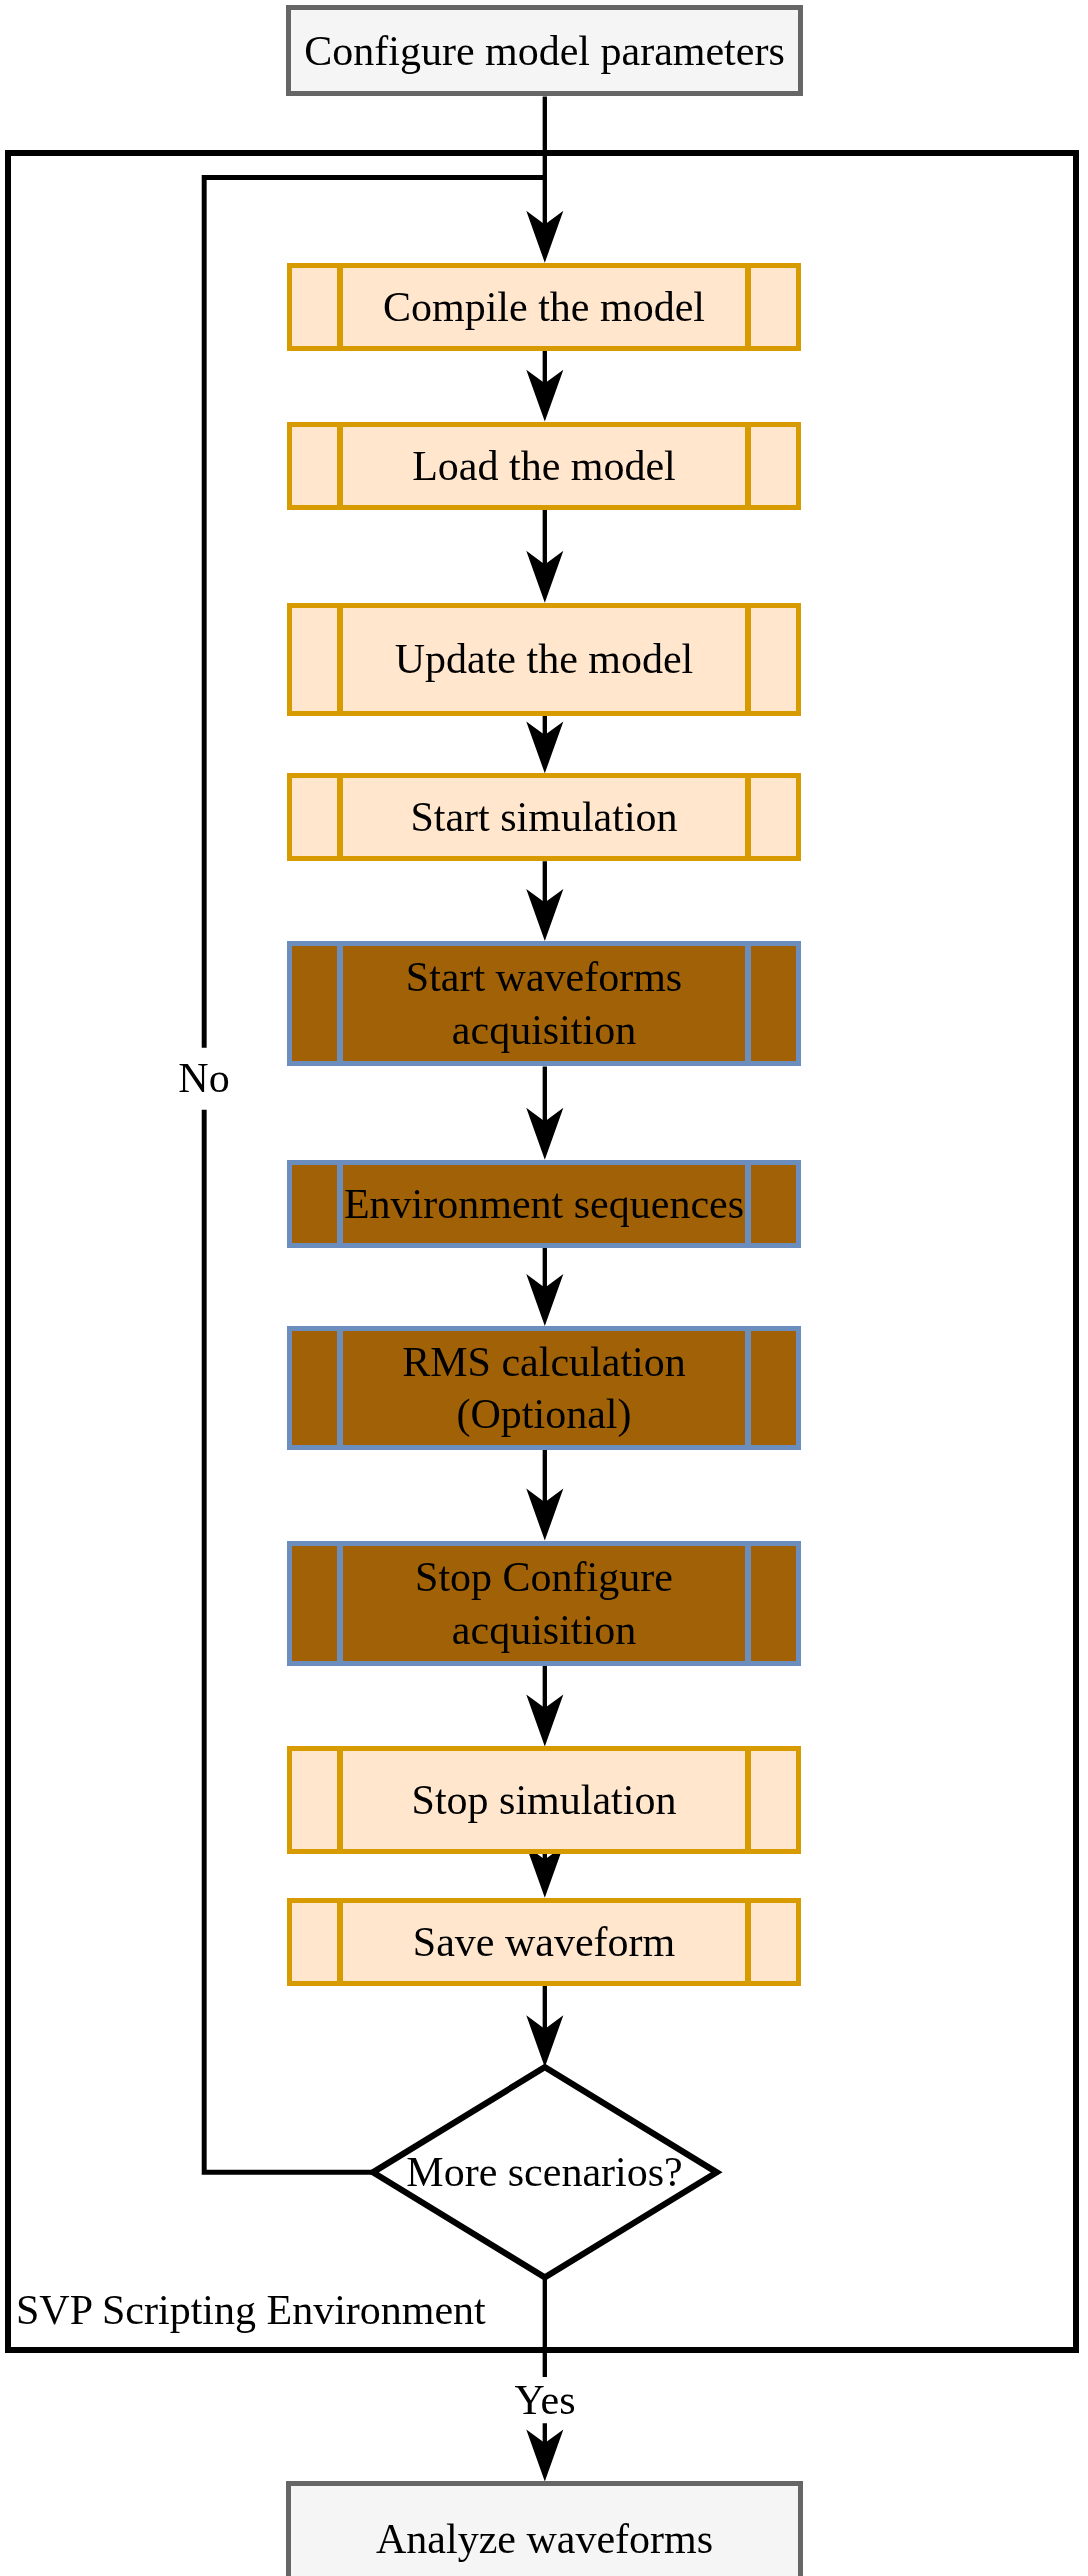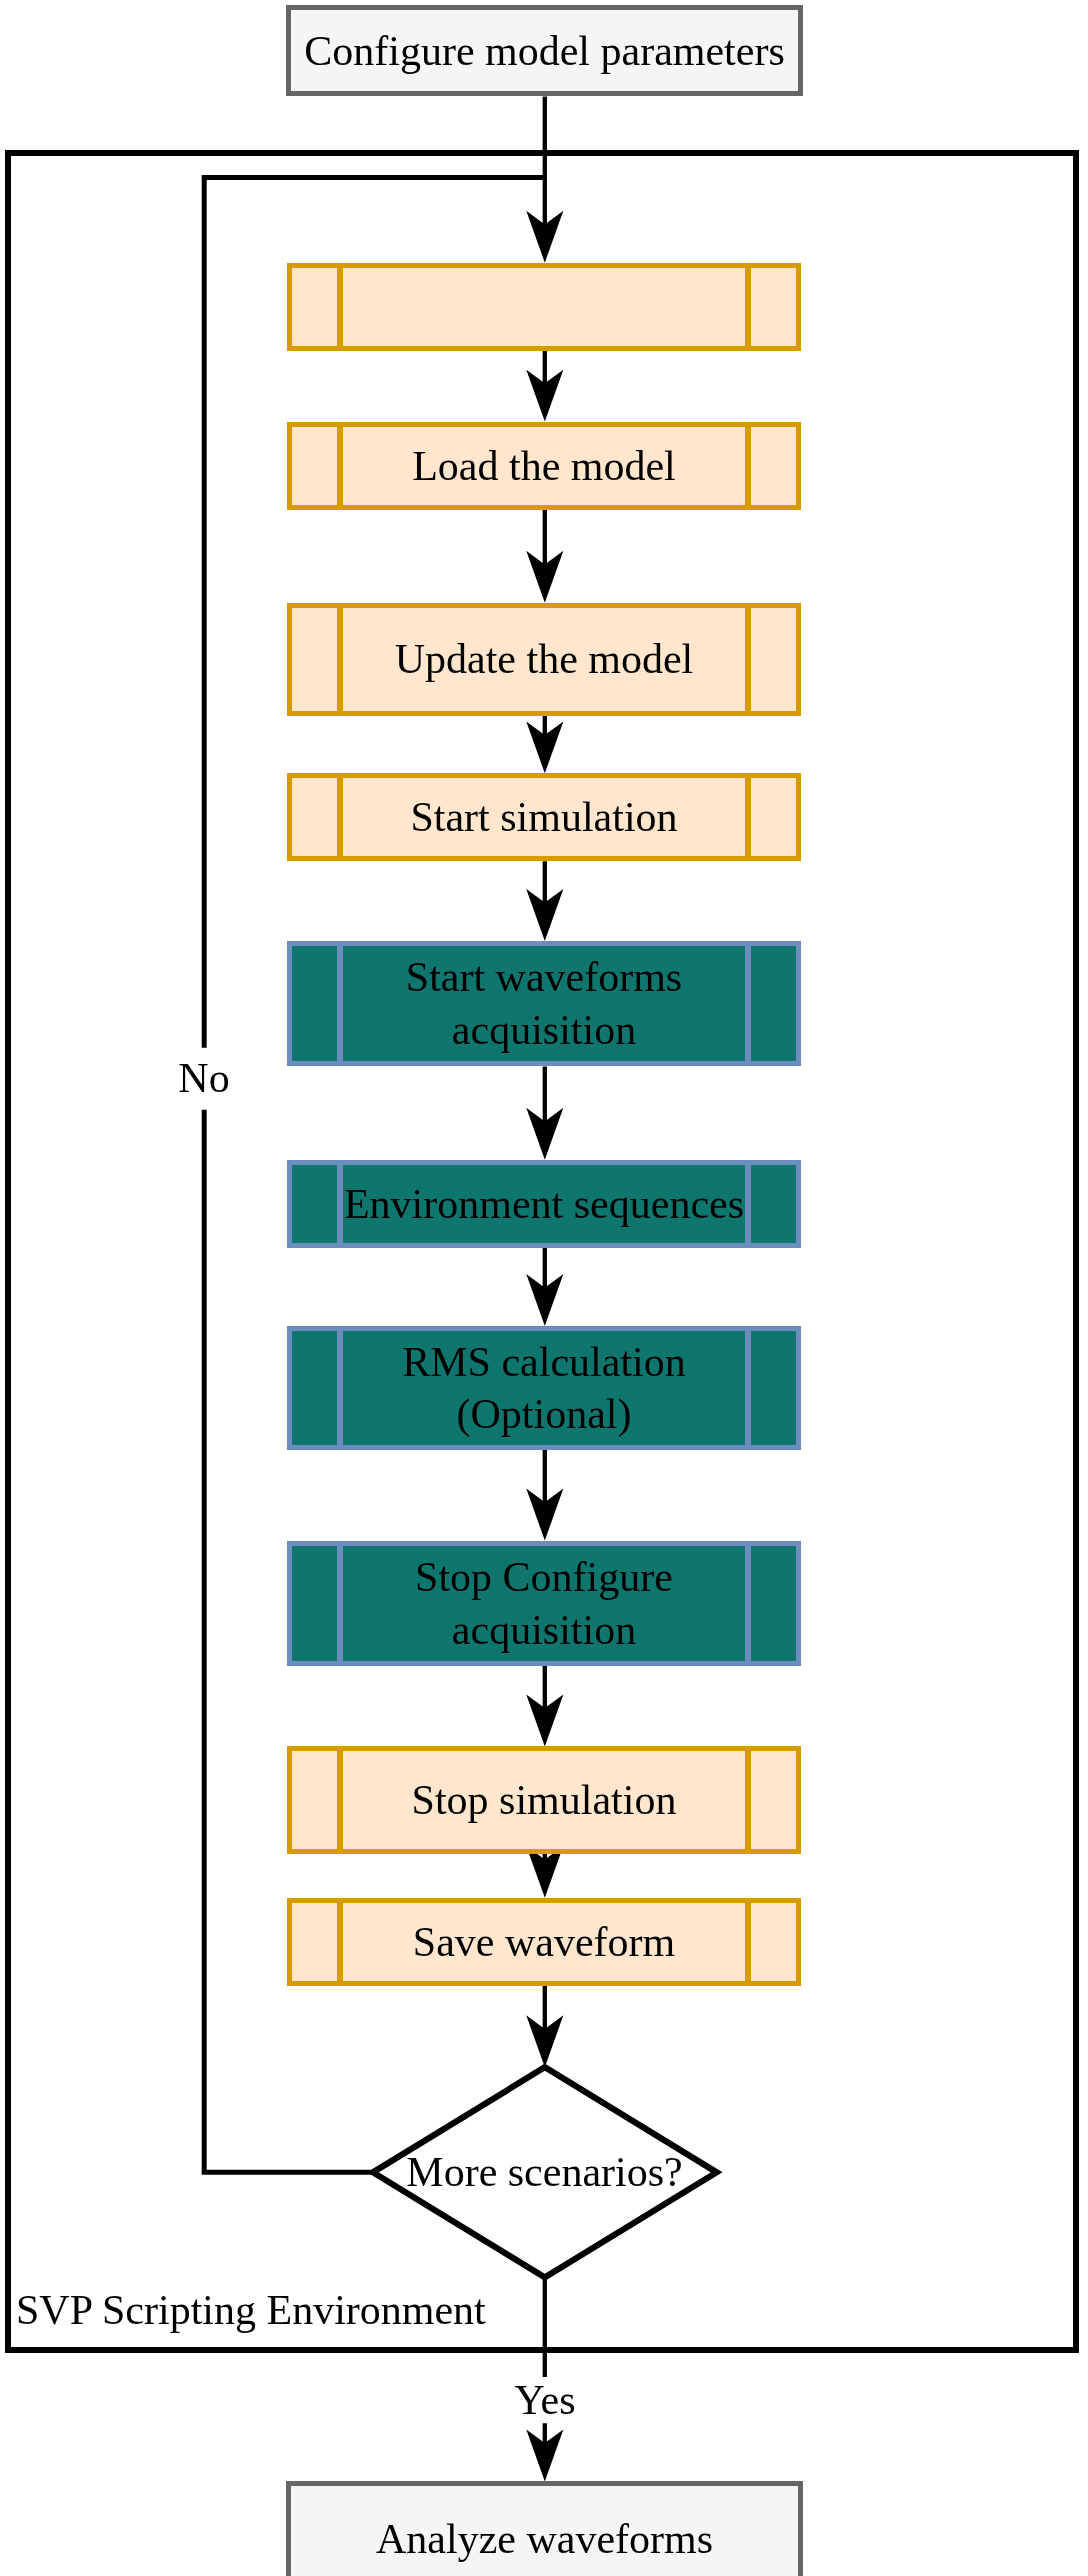--- a/index.html
+++ b/index.html
@@ -26,21 +26,21 @@
     font-size:42px;
   }
   
   .step{
     position:absolute;left:287px;width:514px;
     box-sizing:border-box;
     display:flex;flex-direction:column;align-items:center;justify-content:center;
     text-align:center;font-size:42px;line-height:1.25;
   }
   .step.orange{background:#FFE6CC;border:5.6px solid #D79B00;}
-  .step.blue{background:#0f766e;border:5.6px solid #6C8EBF;}
+  .step.blue{background:#a16207;border:5.6px solid #6C8EBF;}
   .sideline{position:absolute;top:0;bottom:0;width:5.6px;}
   .sideline.l{left:45px;}
   .sideline.r{right:45px;}
   .step.orange .sideline{background:#D79B00;}
   .step.blue .sideline{background:#6C8EBF;}
   
   .decision-label{
     position:absolute;left:379px;top:2146px;width:331px;height:52px;
     display:flex;align-items:center;justify-content:center;
     font-size:42px;
@@ -95,20 +95,21 @@
   <polygon points="881,3344 1159,3514 881,3684 603,3514" fill="#ffffff" stroke="#000" stroke-width="10" stroke-miterlimit="10"></polygon>
 </svg>
 
 <div class="terminal" style="top:5px;height:91px;">
   <span>Configure model parameters</span>
 </div>
 
 <div class="step orange" style="top:263px;height:88px;">
   <div class="sideline l"></div>
   <div class="sideline r"></div>
+  <div>Compile the model</div>
 </div>
 
 <div class="step orange" style="top:422px;height:88px;">
   <div class="sideline l"></div>
   <div class="sideline r"></div>
   <div>Load the model</div>
 </div>
 
 <div class="step orange" style="top:603px;height:113px;">
   <div class="sideline l"></div>

